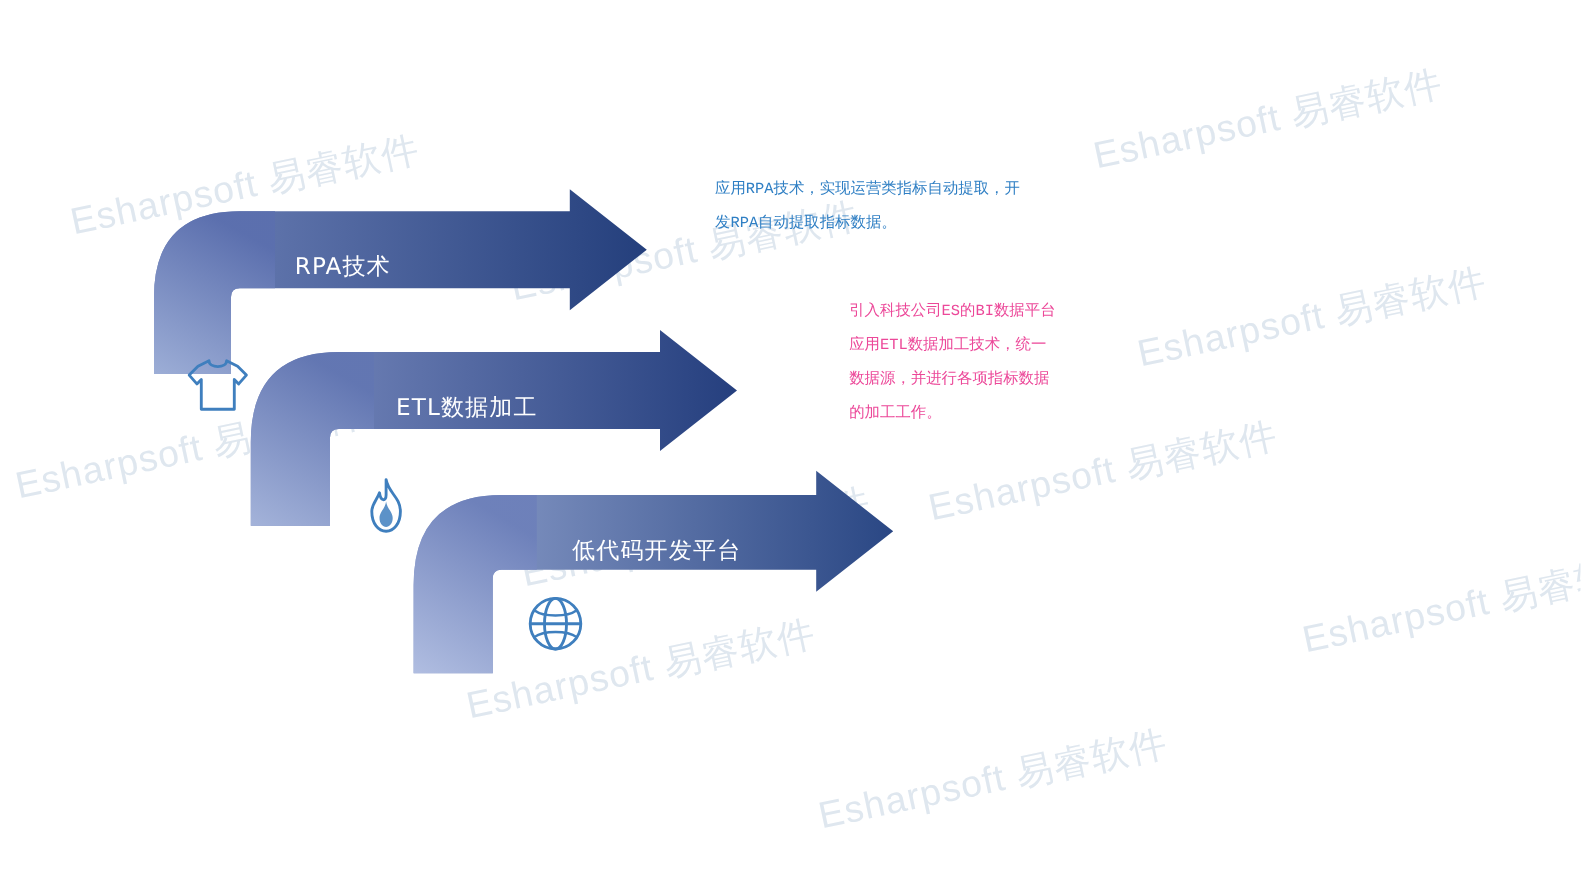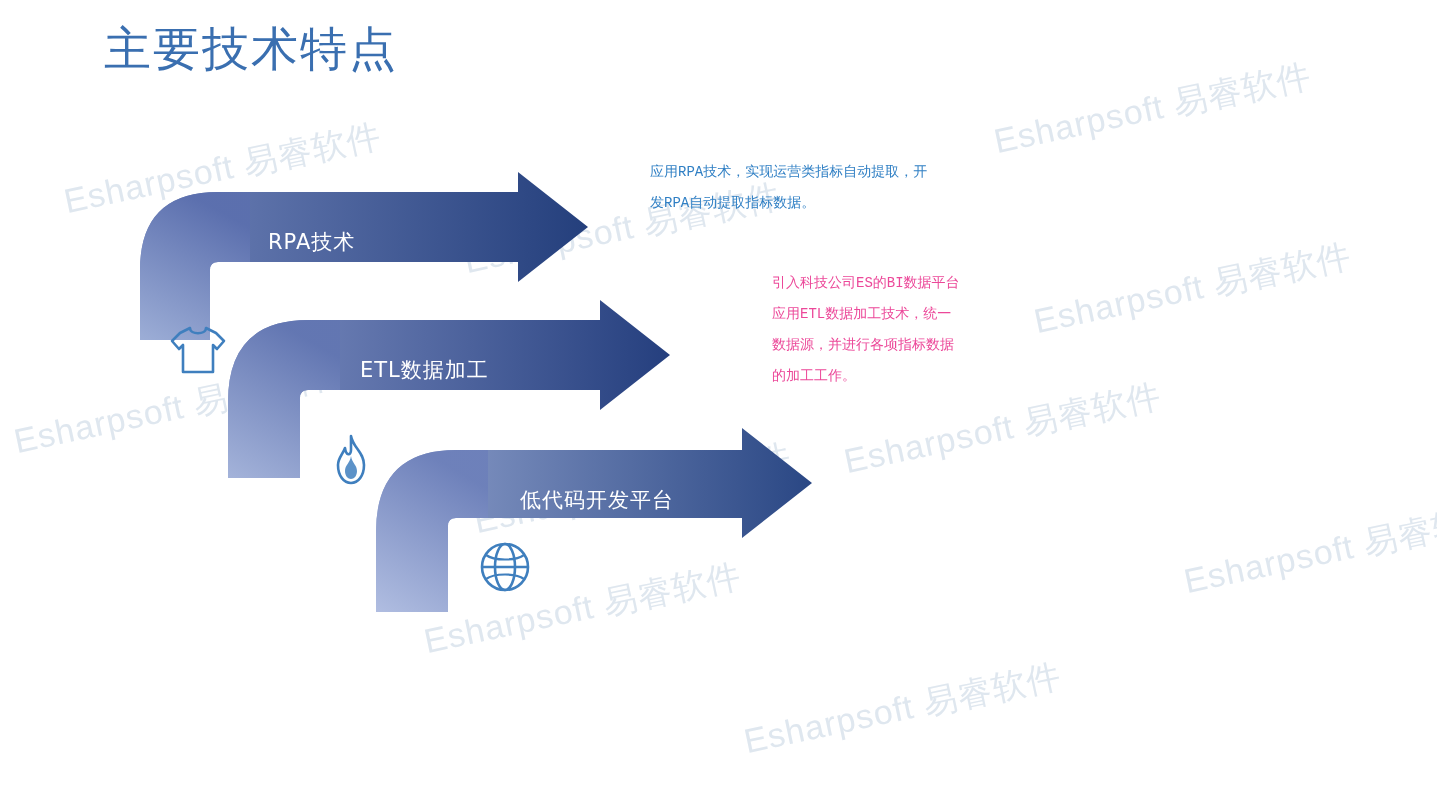--- a/index.html
+++ b/index.html
@@ -92,21 +92,20 @@
       <div class="wm" style="left: 420px; top: 620px; color: rgb(223, 231, 239);">Esharpsoft 易睿软件</div>
       <div class="wm" style="left: 460px; top: 240px; color: rgb(223, 231, 239);">Esharpsoft 易睿软件</div>
       <div class="wm" style="left: 470px; top: 500px; color: rgb(223, 231, 239);">Esharpsoft 易睿软件</div>
       <div class="wm" style="left: 740px; top: 720px; color: rgb(223, 231, 239);">Esharpsoft 易睿软件</div>
       <div class="wm" style="left: 840px; top: 440px; color: rgb(223, 231, 239);">Esharpsoft 易睿软件</div>
       <div class="wm" style="left: 990px; top: 120px; color: rgb(223, 231, 239);">Esharpsoft 易睿软件</div>
       <div class="wm" style="left: 1030px; top: 300px; color: rgb(223, 231, 239);">Esharpsoft 易睿软件</div>
       <div class="wm" style="left: 1180px; top: 560px; color: rgb(223, 231, 239);">Esharpsoft 易睿软件</div>
     </div>
 
-  <div id="title" style="color: rgb(58, 111, 176);">主要技术特点</div>
 
   <svg id="arrows" width="1437" height="804" viewBox="0 0 1437 804">
     <defs>
       <linearGradient id="g0" x1="0" y1="0" x2="1" y2="0">
         <stop offset="0%" stop-color="#6f82b8"></stop>
         <stop offset="100%" stop-color="#243f7c"></stop>
       </linearGradient>
       <linearGradient id="g0v" x1="0" y1="1" x2="0.4" y2="0">
         <stop offset="0%" stop-color="#9fb0d8"></stop>
         <stop offset="100%" stop-color="#5b6fae"></stop>

